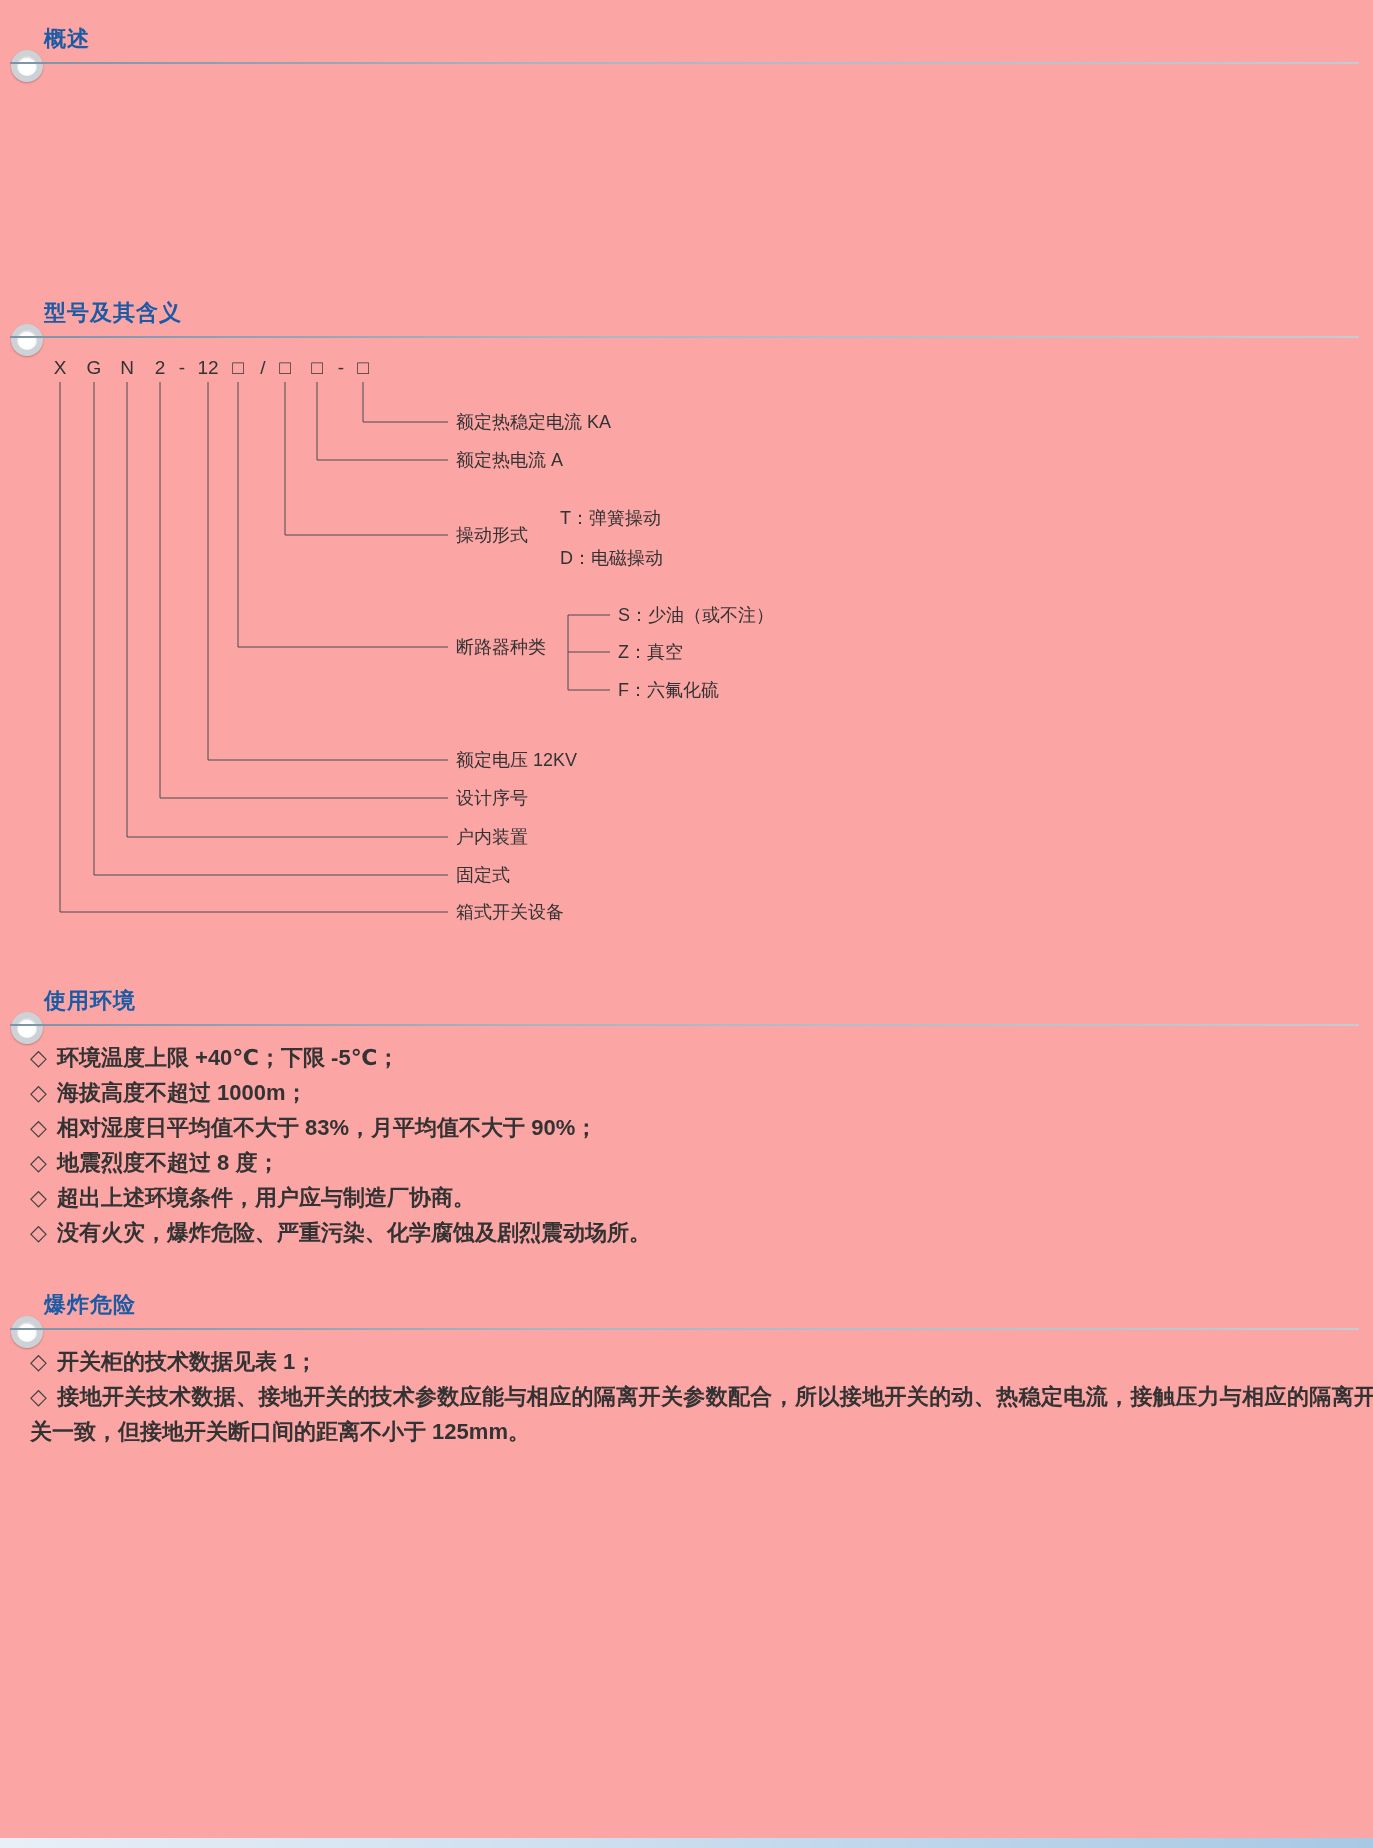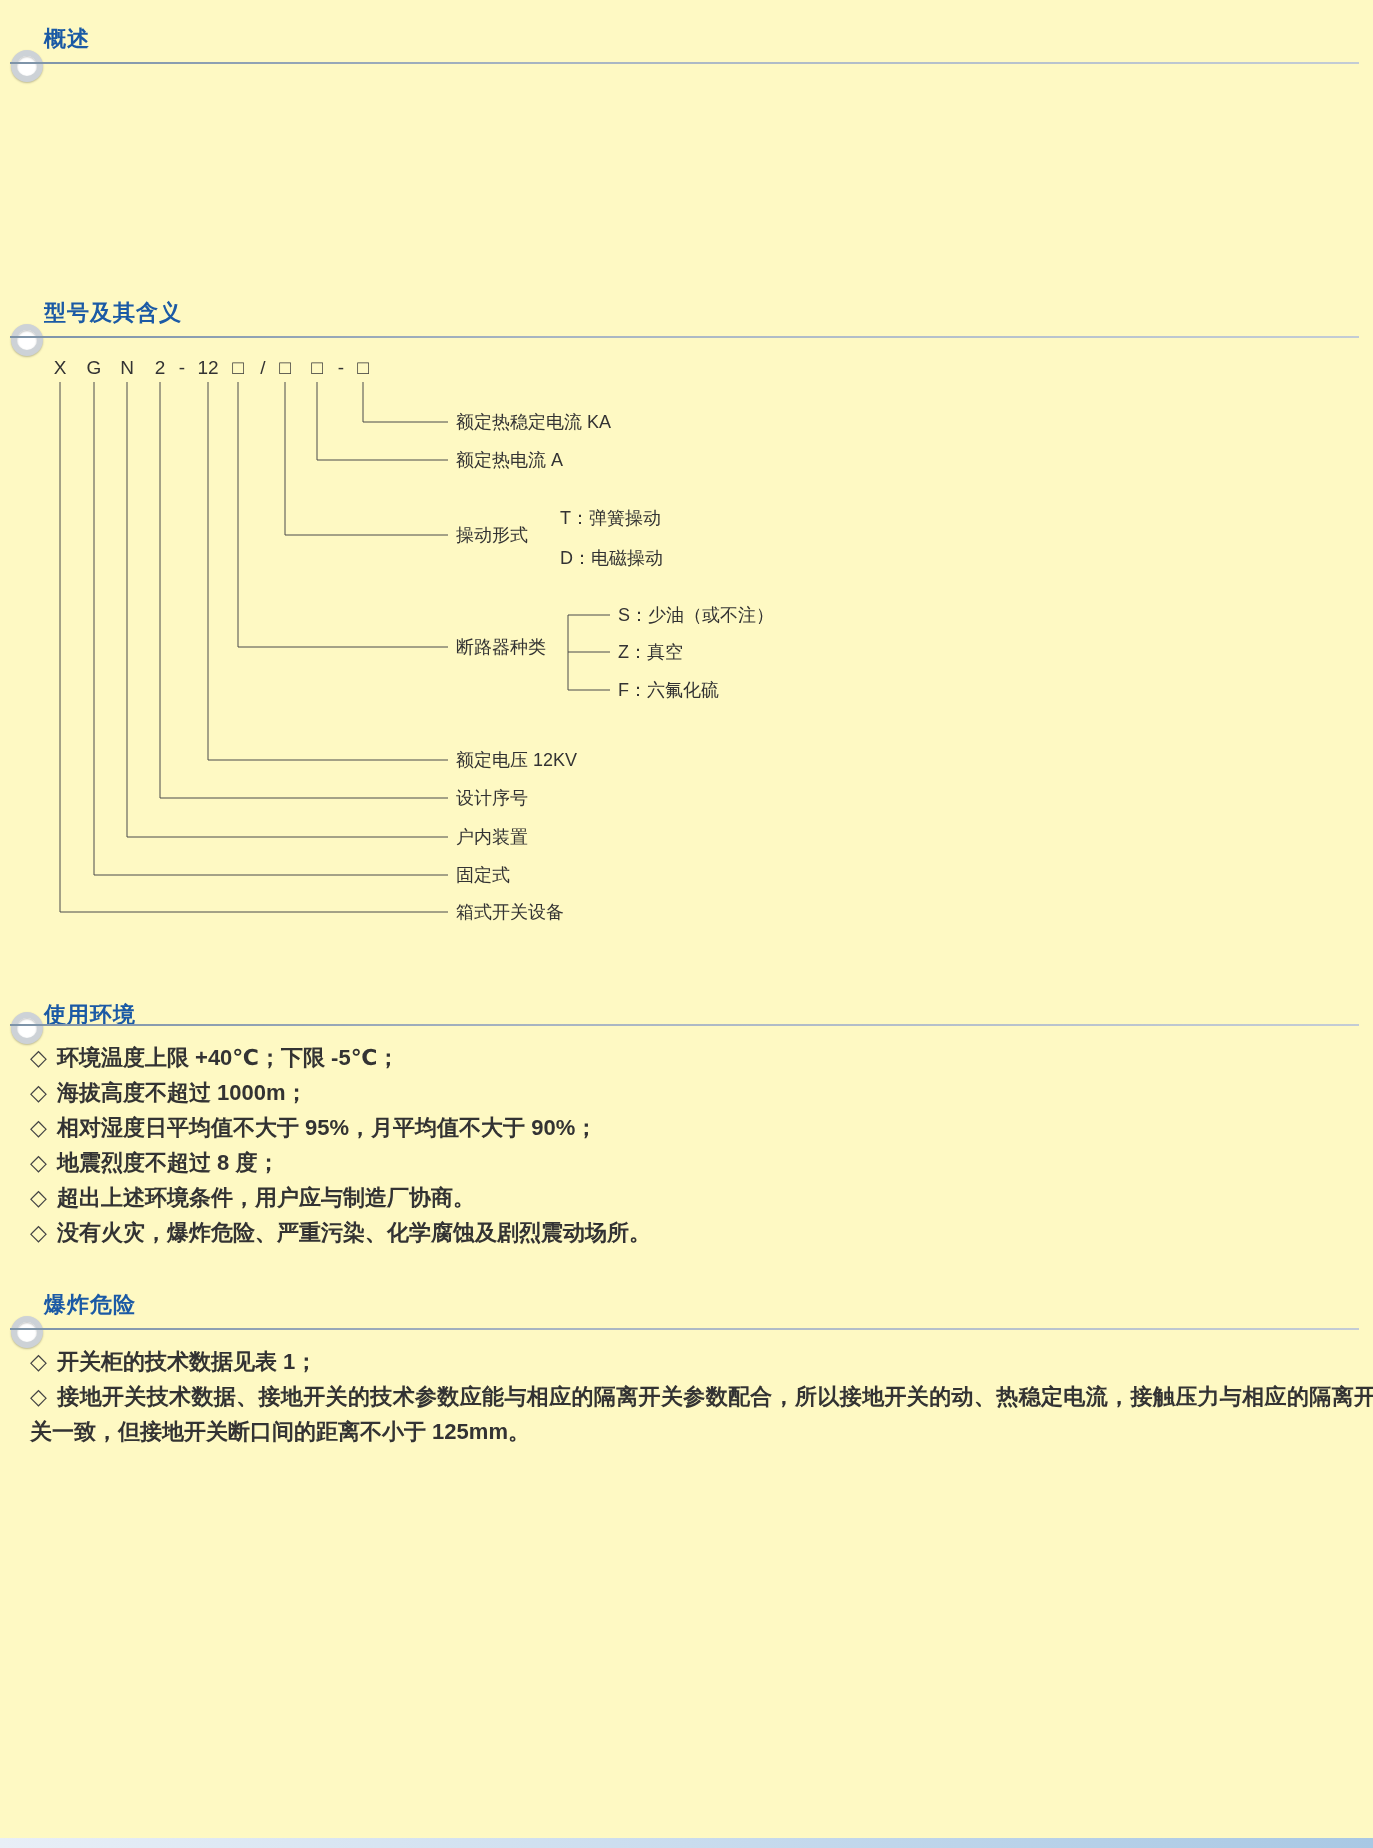--- a/index.html
+++ b/index.html
@@ -1,20 +1,20 @@
 <!DOCTYPE html>
 <html><head>
 <meta charset="utf-8">
 <style>
   html,body{margin:0;padding:0;background:#ffffff;}
   .page{
     position:relative;
     width:1373px;
     height:1848px;
-    background:#fef9c3;
+    background:#fca5a5;
     font-family:"Liberation Sans","DejaVu Sans",sans-serif;
     color:#333;
     overflow:hidden;
   }
   .sec-title{
     position:absolute;
     left:44px;
     margin:0;
     font-size:22px;
     font-weight:bold;
@@ -132,26 +132,26 @@
     <text x="618" y="344">F：六氟化硫</text>
 
     <text x="456" y="414">额定电压 12KV</text>
     <text x="456" y="452">设计序号</text>
     <text x="456" y="491">户内装置</text>
     <text x="456" y="529">固定式</text>
     <text x="456" y="566">箱式开关设备</text>
   </svg>
 
   <div class="ring" style="top:1012px;"></div>
-  <h2 class="sec-title" style="top:986px;margin-top:14px;">使用环境</h2>
+  <h2 class="sec-title" style="top:986px;">使用环境</h2>
   <div class="rule" style="top:1024px;"></div>
   <div class="list" style="top:1040px;">
     <div class="li"><span class="blt">◇</span><span>环境温度上限 +40℃；下限 -5℃；</span></div>
     <div class="li"><span class="blt">◇</span><span>海拔高度不超过 1000m；</span></div>
-    <div class="li"><span class="blt">◇</span><span>相对湿度日平均值不大于 95%，月平均值不大于 90%；</span></div>
+    <div class="li"><span class="blt">◇</span><span>相对湿度日平均值不大于 83%，月平均值不大于 90%；</span></div>
     <div class="li"><span class="blt">◇</span><span>地震烈度不超过 8 度；</span></div>
     <div class="li"><span class="blt">◇</span><span>超出上述环境条件，用户应与制造厂协商。</span></div>
     <div class="li"><span class="blt">◇</span><span>没有火灾，爆炸危险、严重污染、化学腐蚀及剧烈震动场所。</span></div>
   </div>
 
   <div class="ring" style="top:1316px;"></div>
   <h2 class="sec-title" style="top:1290px;">爆炸危险</h2>
   <div class="rule" style="top:1328px;"></div>
   <div class="list" style="top:1344px;">
     <div class="li"><span class="blt">◇</span><span>开关柜的技术数据见表 1；</span></div>

